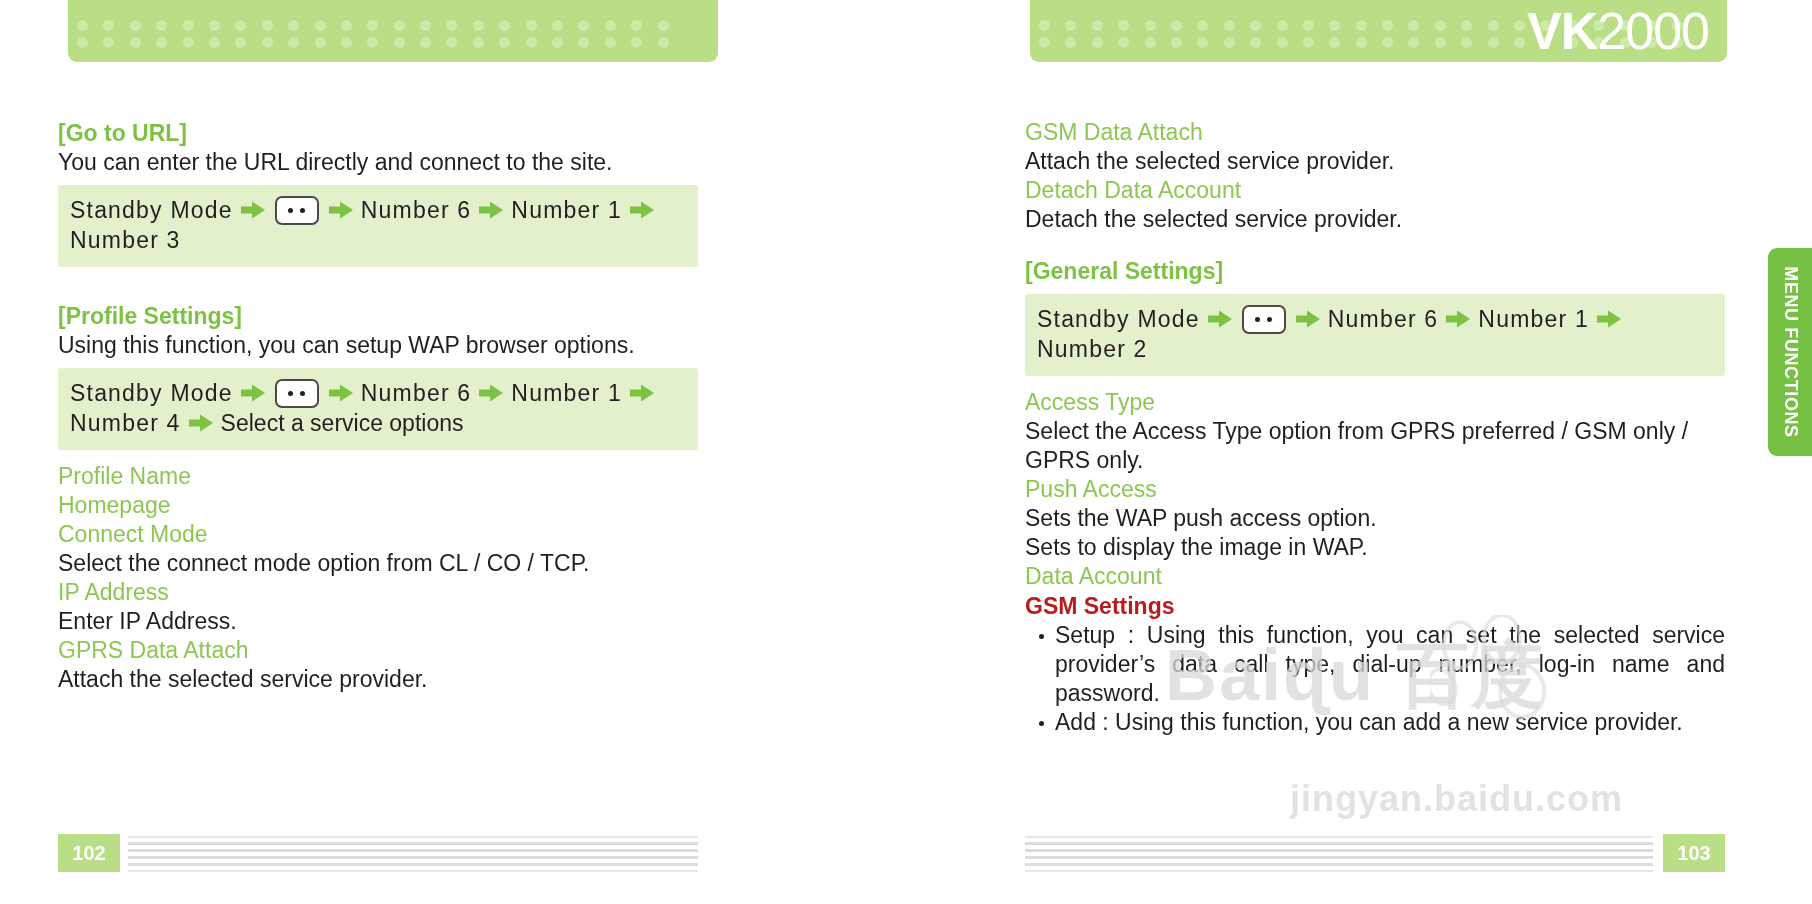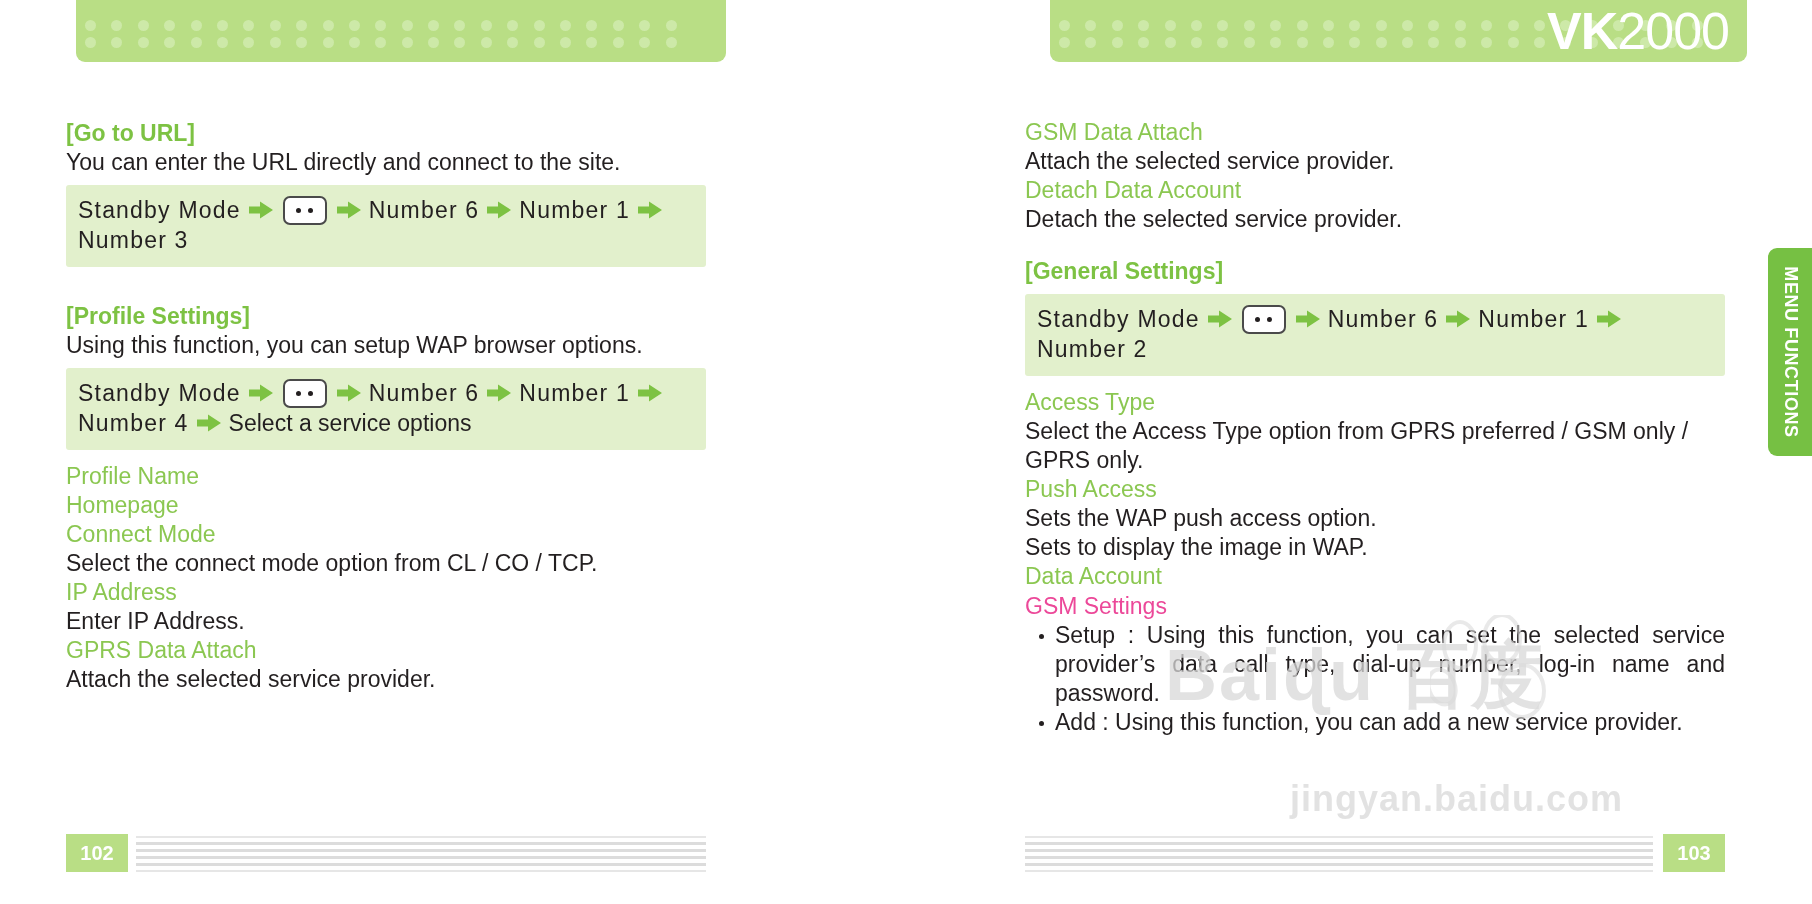--- a/index.html
+++ b/index.html
@@ -16,21 +16,21 @@
     font-family: "Liberation Sans", sans-serif;
     color: #231f20;
   }
 
   
   .page {
     position: absolute;
     top: 0;
     height: 904px;
   }
-  .page-left  { left: 8px;    width: 830px; }
+  .page-left  { left: 0;    width: 830px; }
   .page-right { left: 1012px; width: 800px; }
 
   
   .header-band {
     position: absolute;
     height: 62px;
     background: #b9de85;
     border-radius: 0 0 9px 9px;
     overflow: hidden;
   }
@@ -112,22 +112,22 @@
   h3.sub {
     margin: 0;
     font-size: 23px;
     font-weight: normal;
     color: #8bc751;
     line-height: 29px;
   }
   h3.sub-bold {
     margin: 0;
     font-size: 23px;
-    font-weight: normal;
-    color: #ec4899;
+    font-weight: bold;
+    color: #b91c1c;
     line-height: 30px;
   }
   p.body {
     margin: 0;
     font-size: 23px;
     line-height: 29px;
     color: #231f20;
   }
   .gap-sm { height: 8px; }
   .gap-md { height: 22px; }
@@ -450,21 +450,21 @@
       <div class="bar"></div>
       <div class="bar"></div>
       <div class="bar"></div>
       <div class="bar thin"></div>
     </div>
   </div>
 </div>
 
 <div class="page page-right">
 
-  <div class="header-band right" style="left:18px; width:697px;margin-left:20px;">
+  <div class="header-band right" style="left:18px; width:697px;">
     <div class="dots">
       <div class="dot-row">
           <span class="dot"></span>
           <span class="dot"></span>
           <span class="dot"></span>
           <span class="dot"></span>
           <span class="dot"></span>
           <span class="dot"></span>
           <span class="dot"></span>
           <span class="dot"></span>

